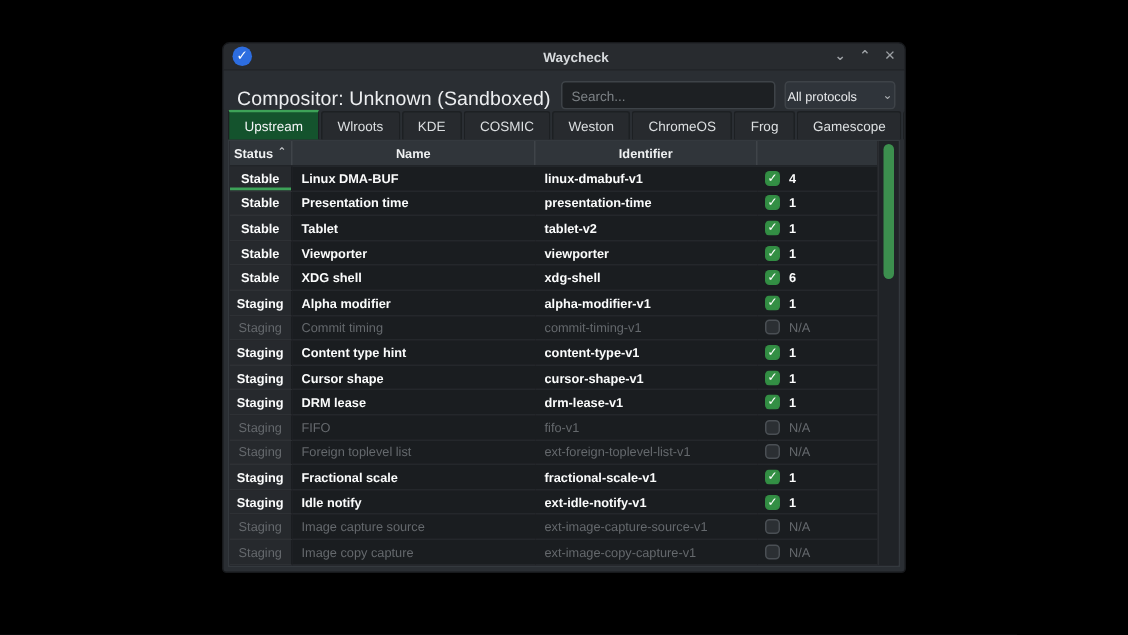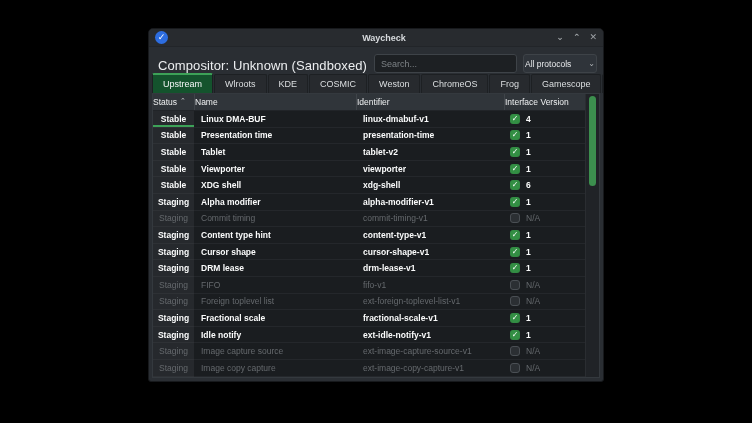--- a/index.html
+++ b/index.html
@@ -51,21 +51,21 @@
   .tab.active { background: #14532d; color: #f4f6f7; border-top: 2px solid #3da258;
     height: 20px; }
 
   
   .pane { flex: 1; margin: 0 3px 3px 3px; border: 1px solid #34393e;
     background: #1a1d20; display: flex; overflow: hidden; }
   .grid { flex: 1; display: flex; flex-direction: column; }
   .thead { height: 17px; flex: 0 0 17px; display: flex; background: #30353a;
     border-bottom: 1px solid #212428; }
   .th { font-size: 8.5px; color: #eff1f2; display: flex; align-items: center;
-    border-right: 1px solid #3f4449; gap: 3px; }
+    justify-content: center; border-right: 1px solid #3f4449; gap: 3px; font-weight: bold; }
   .th.c-status { width: 42px; flex: 0 0 42px; }
   .th.c-name   { width: 162px; flex: 0 0 162px; }
   .th.c-ident  { width: 148px; flex: 0 0 148px; }
   .th.c-ver    { flex: 1; border-right: none; }
   .sort-arrow { font-size: 7px; color: #c7cacd; transform: translateY(-1px); }
 
   .tbody { flex: 1; display: flex; flex-direction: column; }
   .tr { height: 16.6px; flex: 0 0 16.6px; display: flex; align-items: stretch; }
   .td { display: flex; align-items: center; font-size: 8.5px; color: #fbfcfc;
     font-weight: bold; border-bottom: 1px solid #24272b; }
@@ -129,21 +129,20 @@
 
     <div class="pane">
       <div class="grid">
         <div class="thead">
           <div class="th c-status">
             <span>Status</span>
             <span class="sort-arrow">⌃</span>
           </div>
           <div class="th c-name">Name</div>
           <div class="th c-ident">Identifier</div>
-          <div class="th c-ver">Interface Version</div>
         </div>
         <div class="tbody" id="tbody">
             <div class="tr current">
               <div class="td status">Stable</div>
               <div class="td name">Linux DMA-BUF</div>
               <div class="td ident">linux-dmabuf-v1</div>
               <div class="td ver">
                 <span class="cb checked">✓</span>
                 <span>4</span>
               </div>

